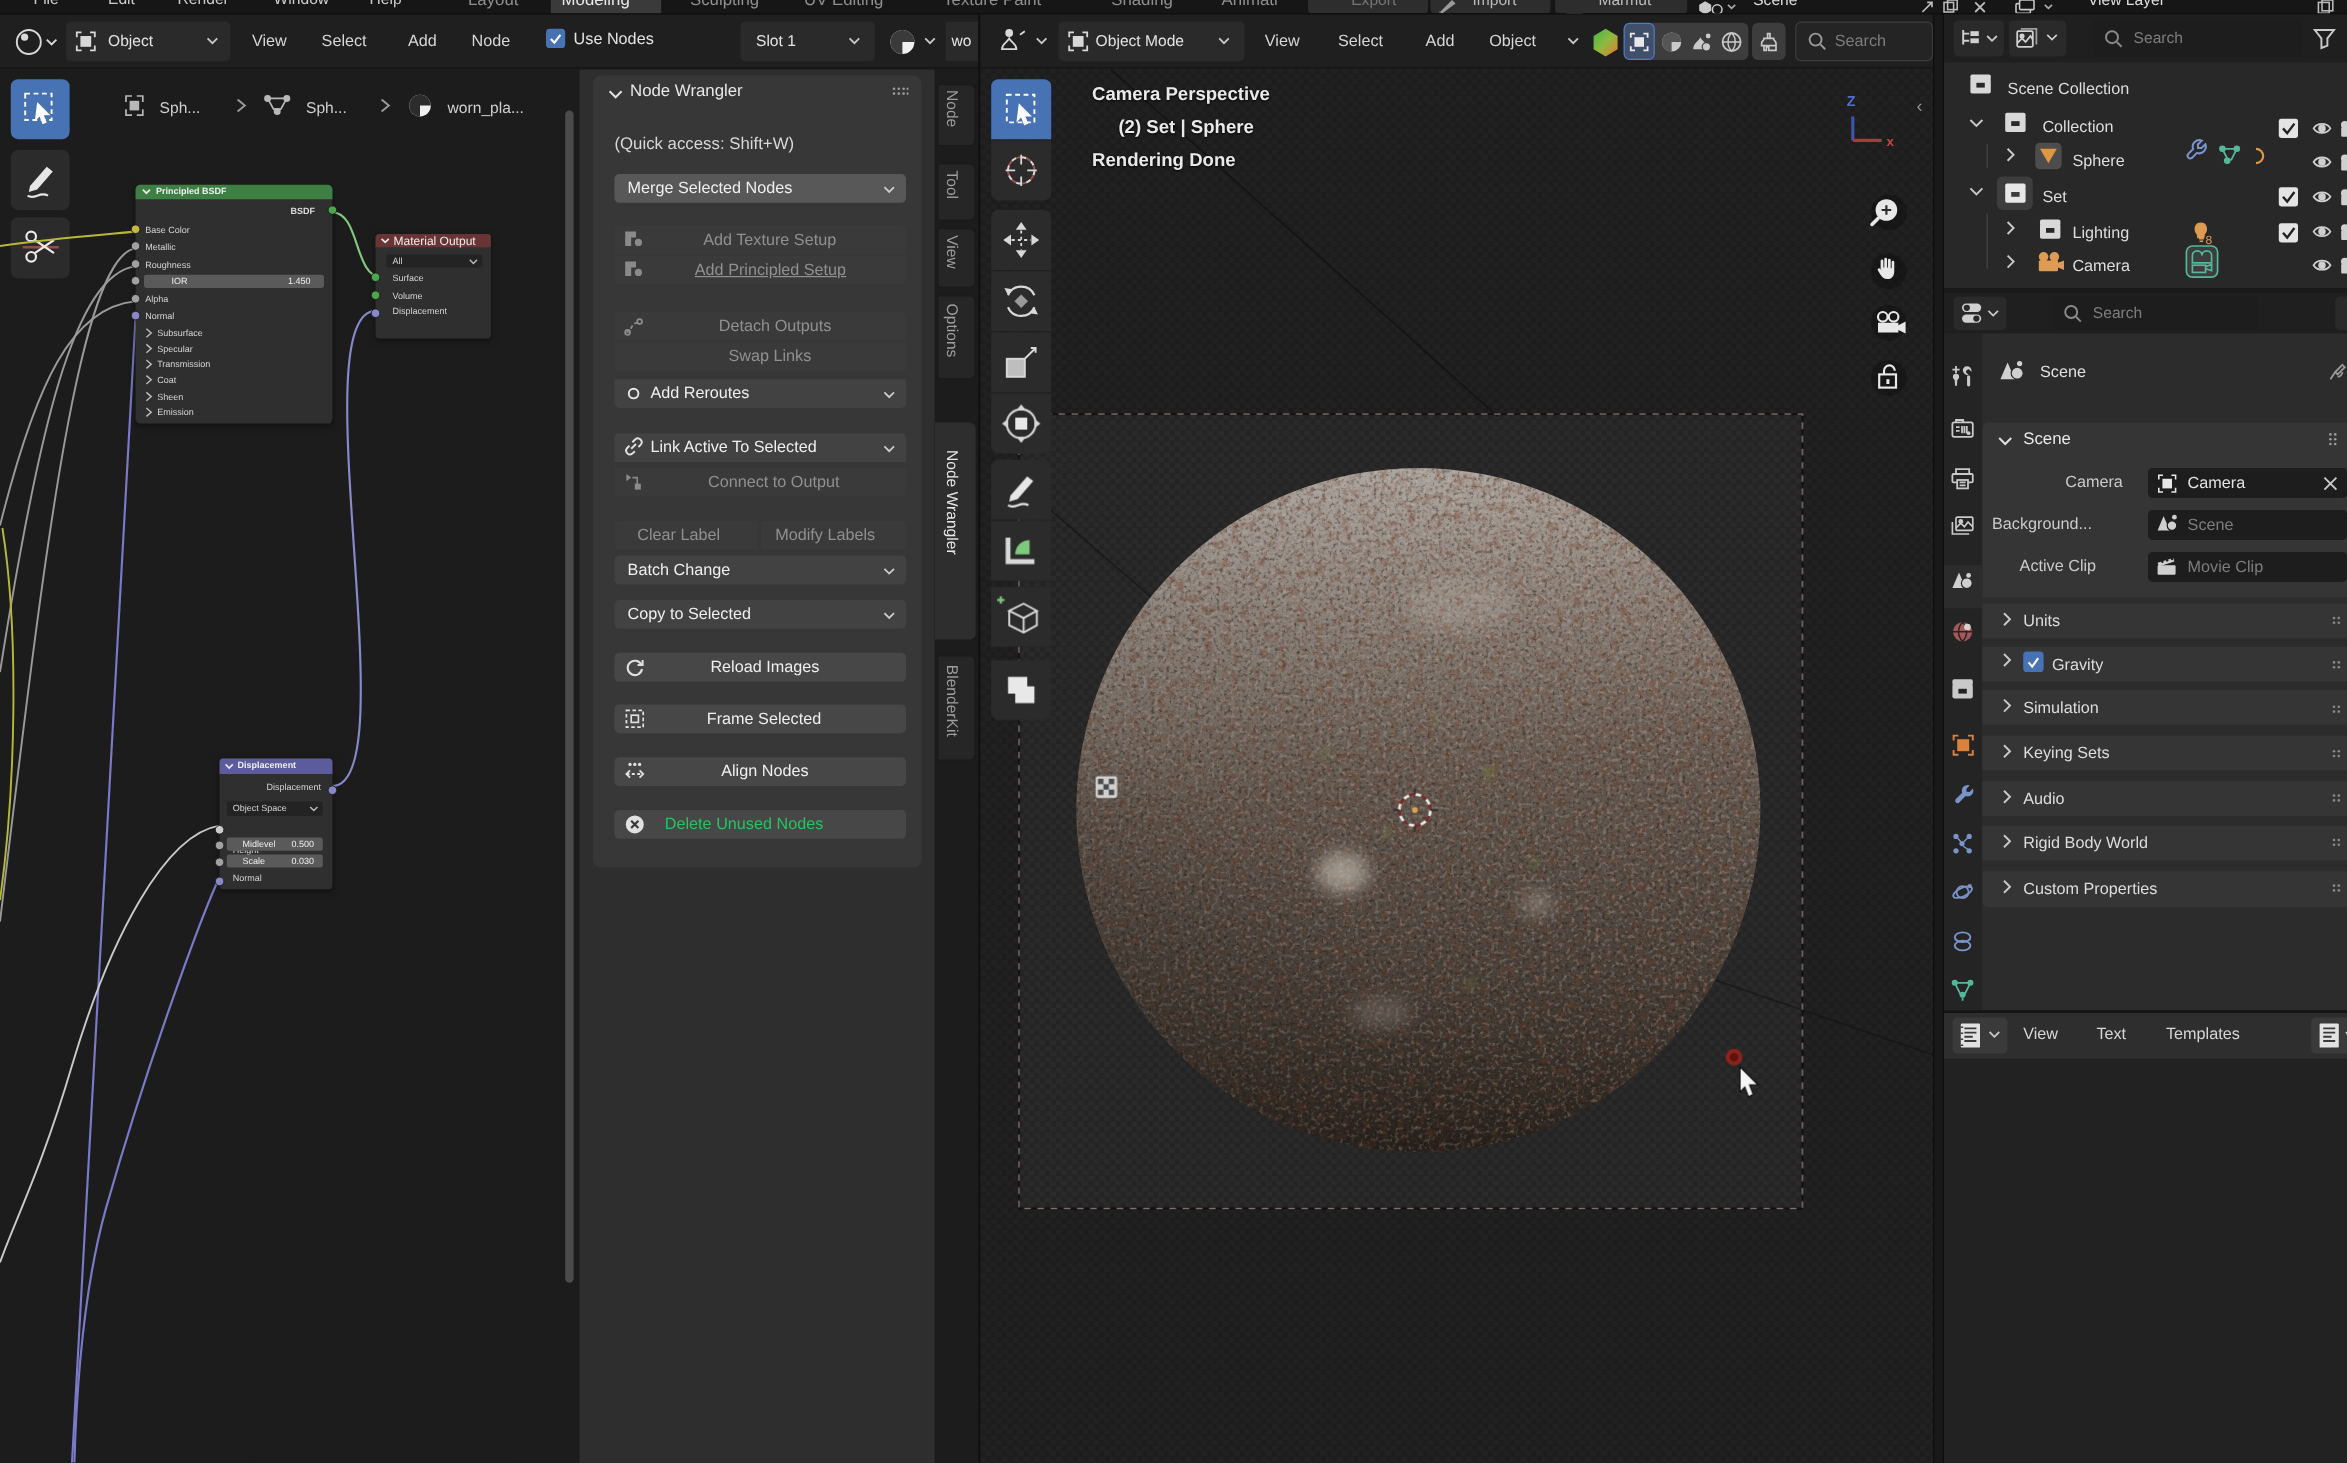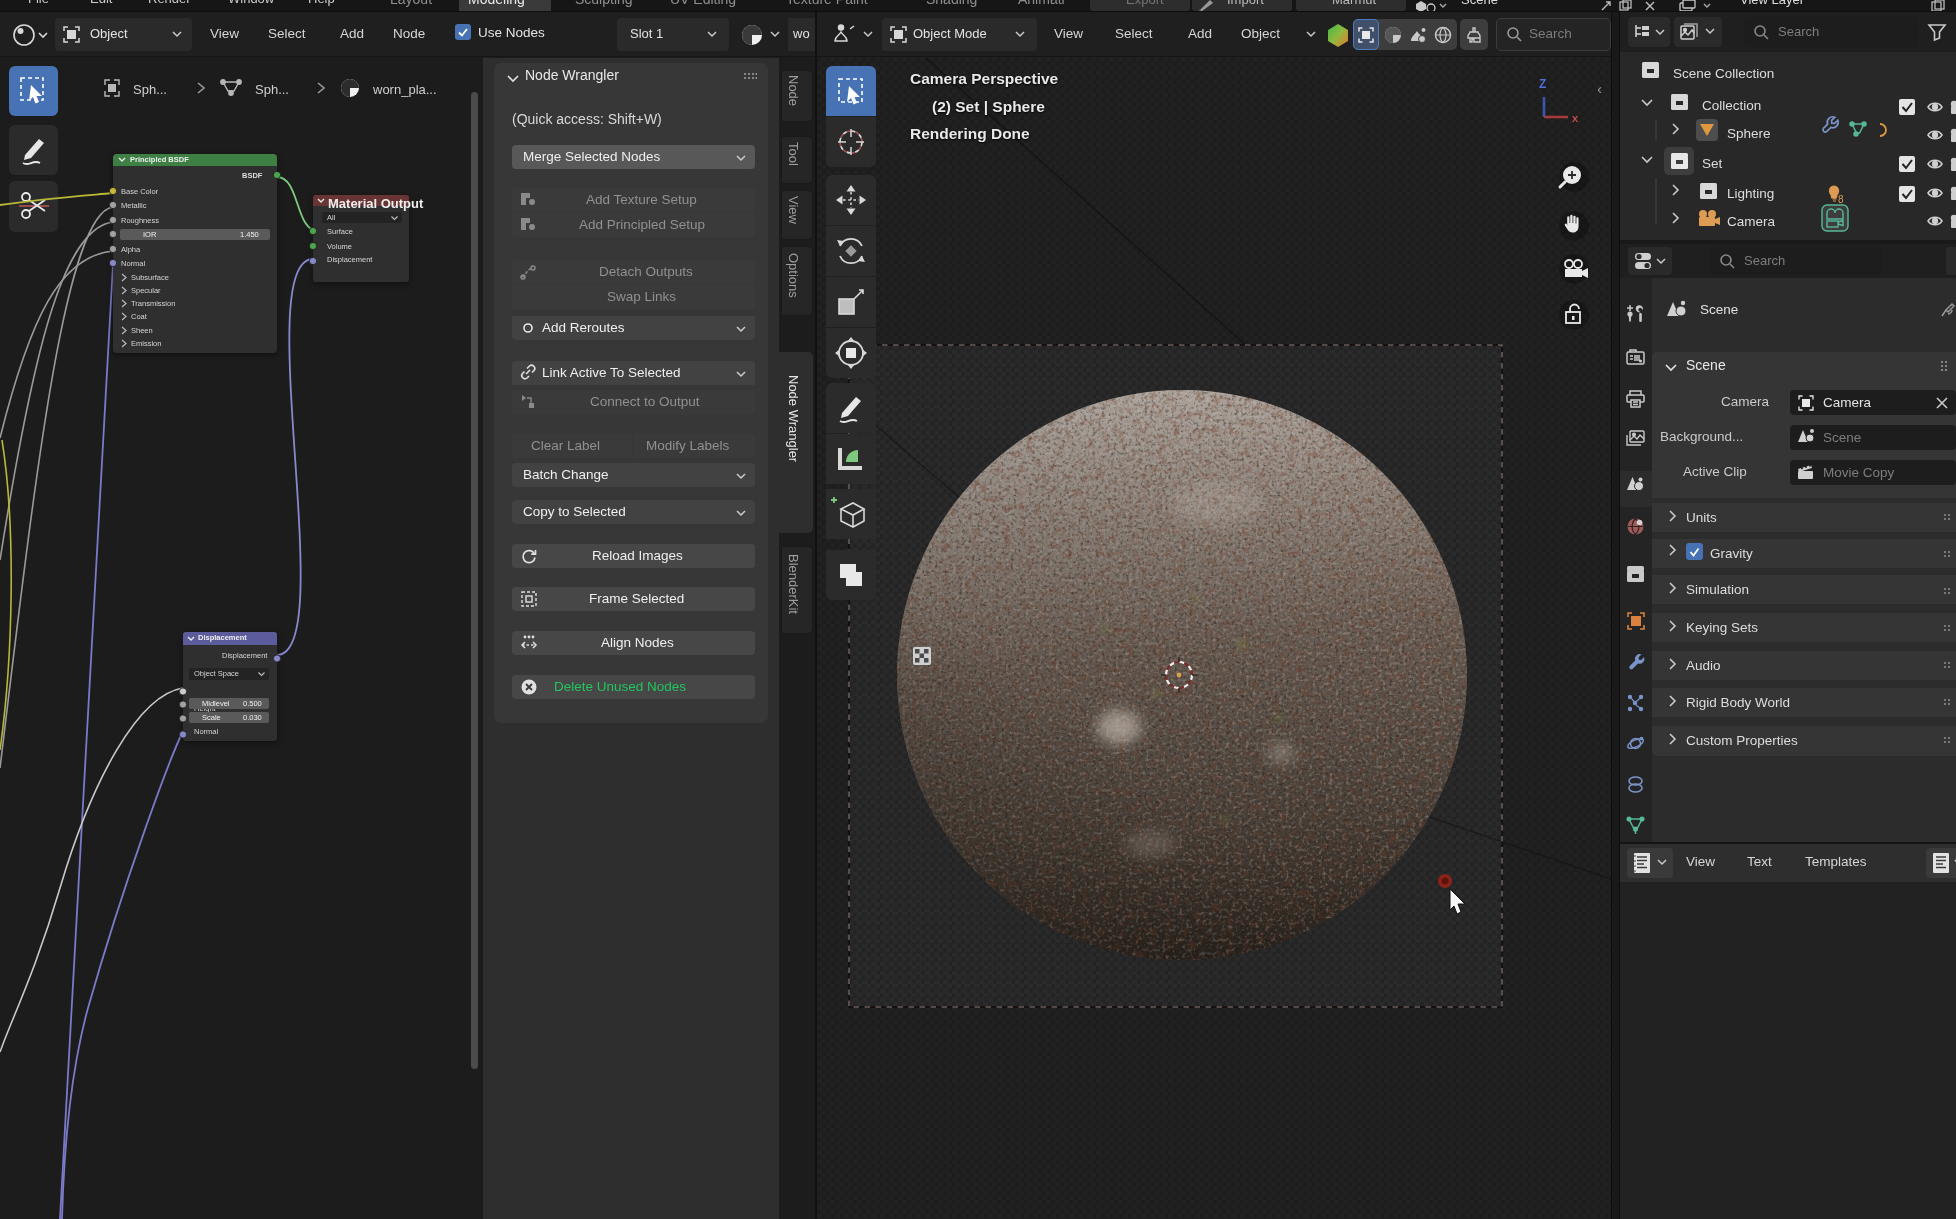--- a/index.html
+++ b/index.html
@@ -196,21 +196,21 @@
           <path d="M14 155 l4 3.5 -4 3.5"></path>
           <path d="M14 168 l4 3.5 -4 3.5"></path>
     </g>
   </svg>
 
   <div class="abs" style="left:313px;top:183px;width:96px;height:87px;background:rgba(48,48,48,0.96);border-radius:3px;box-shadow:0 2px 6px rgba(0,0,0,0.4);"></div>
   <div class="abs" style="left:313px;top:183px;width:96px;height:11px;background:#693434;border-radius:3px 3px 0 0;"></div>
   <svg class="abs" style="left:316px;top:185px;" width="10" height="8" viewBox="0 0 10 8">
         <path d="M2 2 l3 3 3-3" stroke="#e8e8e8" stroke-width="1.4" fill="none"></path>
       </svg>
-  <div class="txt" style="left:328px;top:184px;font-size:13px;font-weight:bold;color:#eeeeee;">Material Output</div>
+  <div class="txt" style="left:328px;top:184px;font-size:10px;font-weight:normal;color:#eeeeee;">Material Output</div>
   <div class="abs" style="left:322px;top:200px;width:80px;height:11px;background:#232323;border-radius:2px;"></div>
   <div class="txt" style="left:327px;top:201px;font-size:7.5px;color:#d5d5d5;text-align:center;">All</div>
   <svg class="abs" style="left:390px;top:203px;" width="9" height="7" viewBox="0 0 9 7">
         <path d="M1.5 1.5 l3 3 3-3" stroke="#bbb" stroke-width="1.2" fill="none"></path>
       </svg>
   <div class="txt" style="left:327px;top:215px;font-size:7.5px;color:#d5d5d5;">Surface</div>
   <div class="txt" style="left:327px;top:230px;font-size:7.5px;color:#d5d5d5;">Volume</div>
   <div class="txt" style="left:327px;top:243px;font-size:7.5px;color:#d5d5d5;">Displacement</div>
   <svg class="abs" style="left:308px;top:214px;" width="12" height="42" viewBox="0 0 12 42">
     <g stroke="#1c1c1c" stroke-width="0.8">
@@ -275,21 +275,21 @@
 
   <div class="abs nwb" style="left:18px;top:82px;width:243px;height:24px;background:#585858;border-radius:4px;"></div>
   <div class="txt" style="left:29px;top:86px;font-size:13.5px;color:#efefef;">Merge Selected Nodes</div>
   <svg class="abs" style="left:241px;top:91px;" width="12" height="9" viewBox="0 0 12 9">
         <path d="M2 2 l4 4 4-4" stroke="#ccc" stroke-width="1.5" fill="none"></path>
       </svg>
 
   <div class="abs nwb" style="left:18px;top:125px;width:243px;height:24px;background:#3a3a3a;border-radius:4px 4px 0 0;"></div>
   <div class="txt" style="left:92px;top:129px;font-size:13.5px;color:#909090;">Add Texture Setup</div>
   <div class="abs nwb" style="left:18px;top:150px;width:243px;height:24px;background:#3a3a3a;border-radius:0 0 4px 4px;"></div>
-  <div class="txt" style="left:85px;top:154px;font-size:13.5px;color:#909090;">Add Principled Setup</div>
+  <div class="txt" style="left:85px;top:154px;font-size:13.5px;color:#909090;text-decoration:underline;">Add Principled Setup</div>
   <svg class="abs" style="left:25px;top:128px;" width="18" height="44" viewBox="0 0 18 44">
     <g fill="#8a8a8a">
           <path d="M2 2 h9 v5 h-4 v7 h-5 Z"></path>
           <circle cx="13" cy="11" r="3"></circle>
     <path d="M2 27 h9 v5 h-4 v7 h-5 Z"></path>
           <circle cx="13" cy="36" r="3"></circle>
         </g>
   </svg>
 
   <div class="abs nwb" style="left:18px;top:197px;width:243px;height:24px;background:#3a3a3a;border-radius:4px 4px 0 0;"></div>
@@ -1006,21 +1006,21 @@
   <div class="txt" style="left:203px;top:186px;font-size:13.5px;color:#7d7d7d;">Scene</div>
   <div class="txt" style="left:63px;top:220px;font-size:13.5px;color:#cacaca;">Active Clip</div>
   <div class="abs" style="left:170px;top:216px;width:166px;height:25px;background:#1d1d1d;border-radius:4px;"></div>
   <svg class="abs" style="left:177px;top:219px;" width="20" height="19" viewBox="0 0 20 19">
     <rect x="1" y="8" width="15" height="8" rx="1" fill="#cfcfcf"></rect>
     <path d="M1 6 L14 2 L15 5 L2 9 Z" fill="#cfcfcf"></path>
     <circle cx="5" cy="5.2" r="1" fill="#1d1d1d"></circle>
         <circle cx="9" cy="4" r="1" fill="#1d1d1d"></circle>
         <circle cx="13" cy="2.8" r="1" fill="#1d1d1d"></circle>
   </svg>
-  <div class="txt" style="left:203px;top:221px;font-size:13.5px;color:#7d7d7d;">Movie Copy</div>
+  <div class="txt" style="left:203px;top:221px;font-size:13.5px;color:#7d7d7d;">Movie Clip</div>
 
   <div class="abs ppanel" style="left:32px;top:259px;width:304px;height:29px;background:#353535;"></div>
   <div class="txt" style="left:66px;top:266px;font-size:13.5px;color:#dddddd;">Units</div>
   <div class="abs ppanel" style="left:32px;top:295px;width:304px;height:29px;background:#353535;"></div>
   <div class="txt" style="left:90px;top:302px;font-size:13.5px;color:#dddddd;">Gravity</div>
   <div class="abs" style="left:66px;top:299px;width:17px;height:17px;background:#4772b3;border-radius:3px;"></div>
   <svg class="abs" style="left:67px;top:300px;" width="15" height="15" viewBox="0 0 15 15">
         <path d="M3.5 8 l3 3.5 5-7" stroke="#fff" stroke-width="1.8" fill="none"></path>
       </svg>
   <div class="abs ppanel" style="left:32px;top:331px;width:304px;height:29px;background:#353535;"></div>

